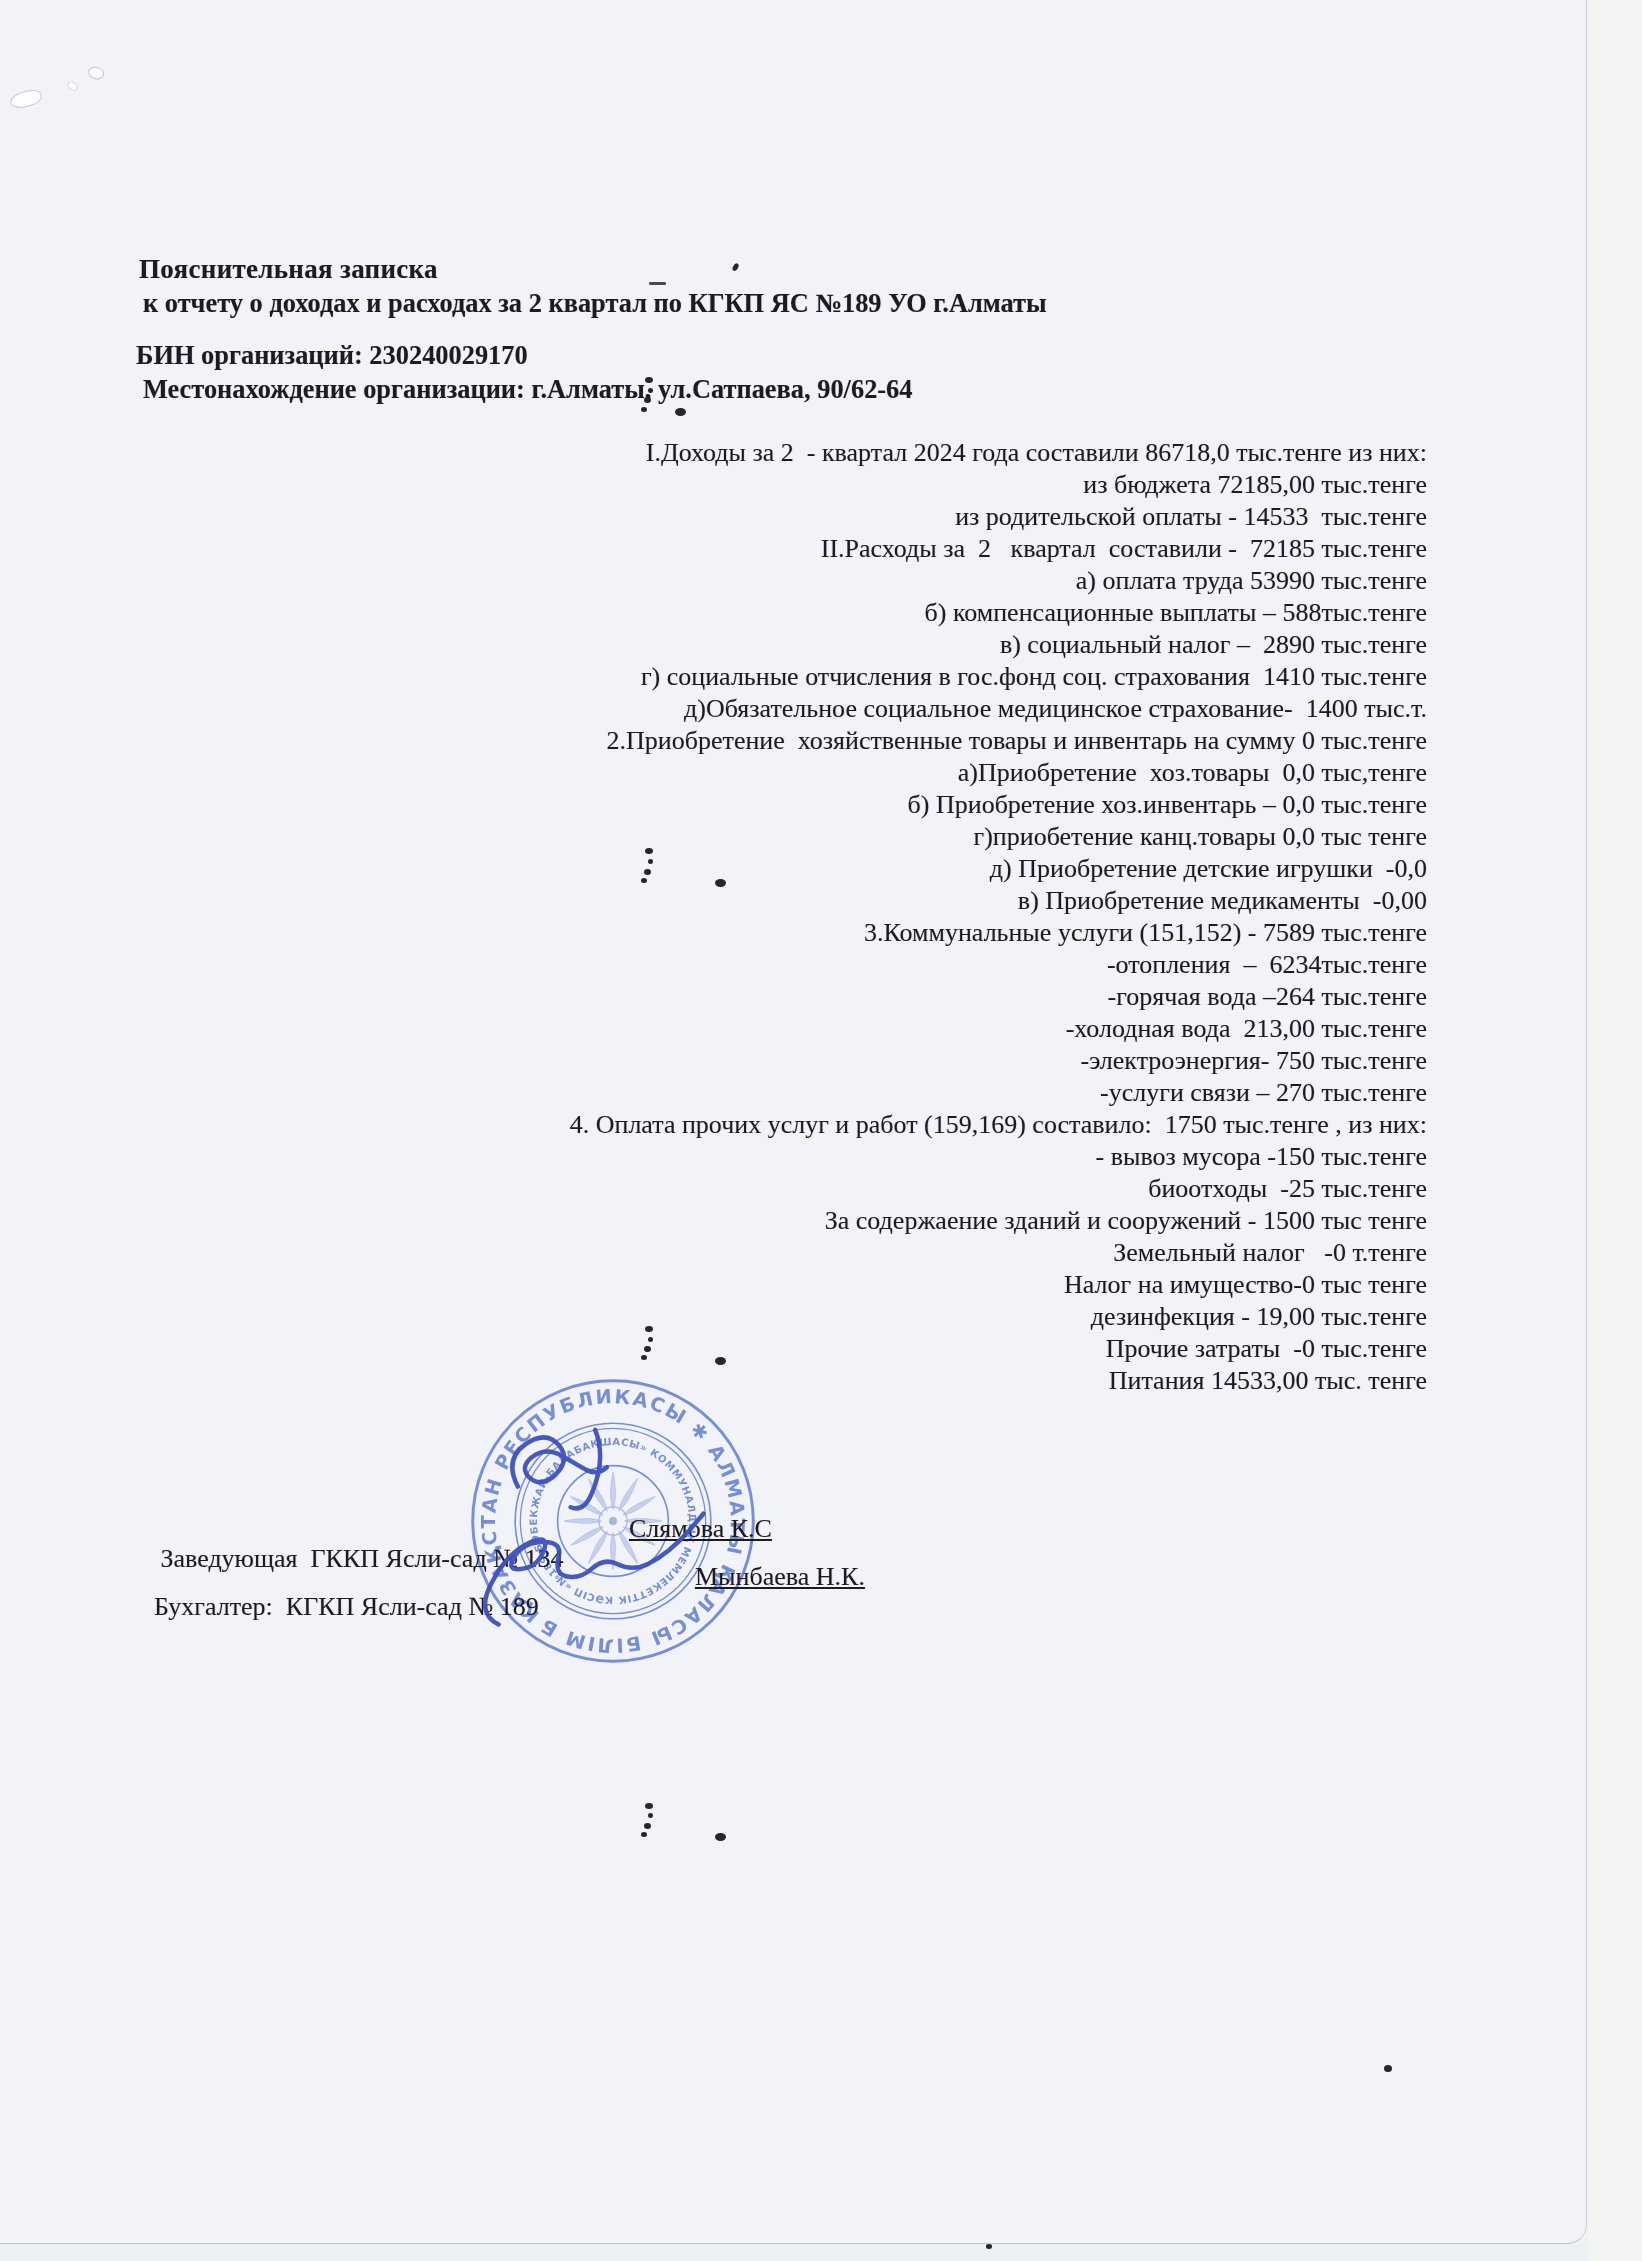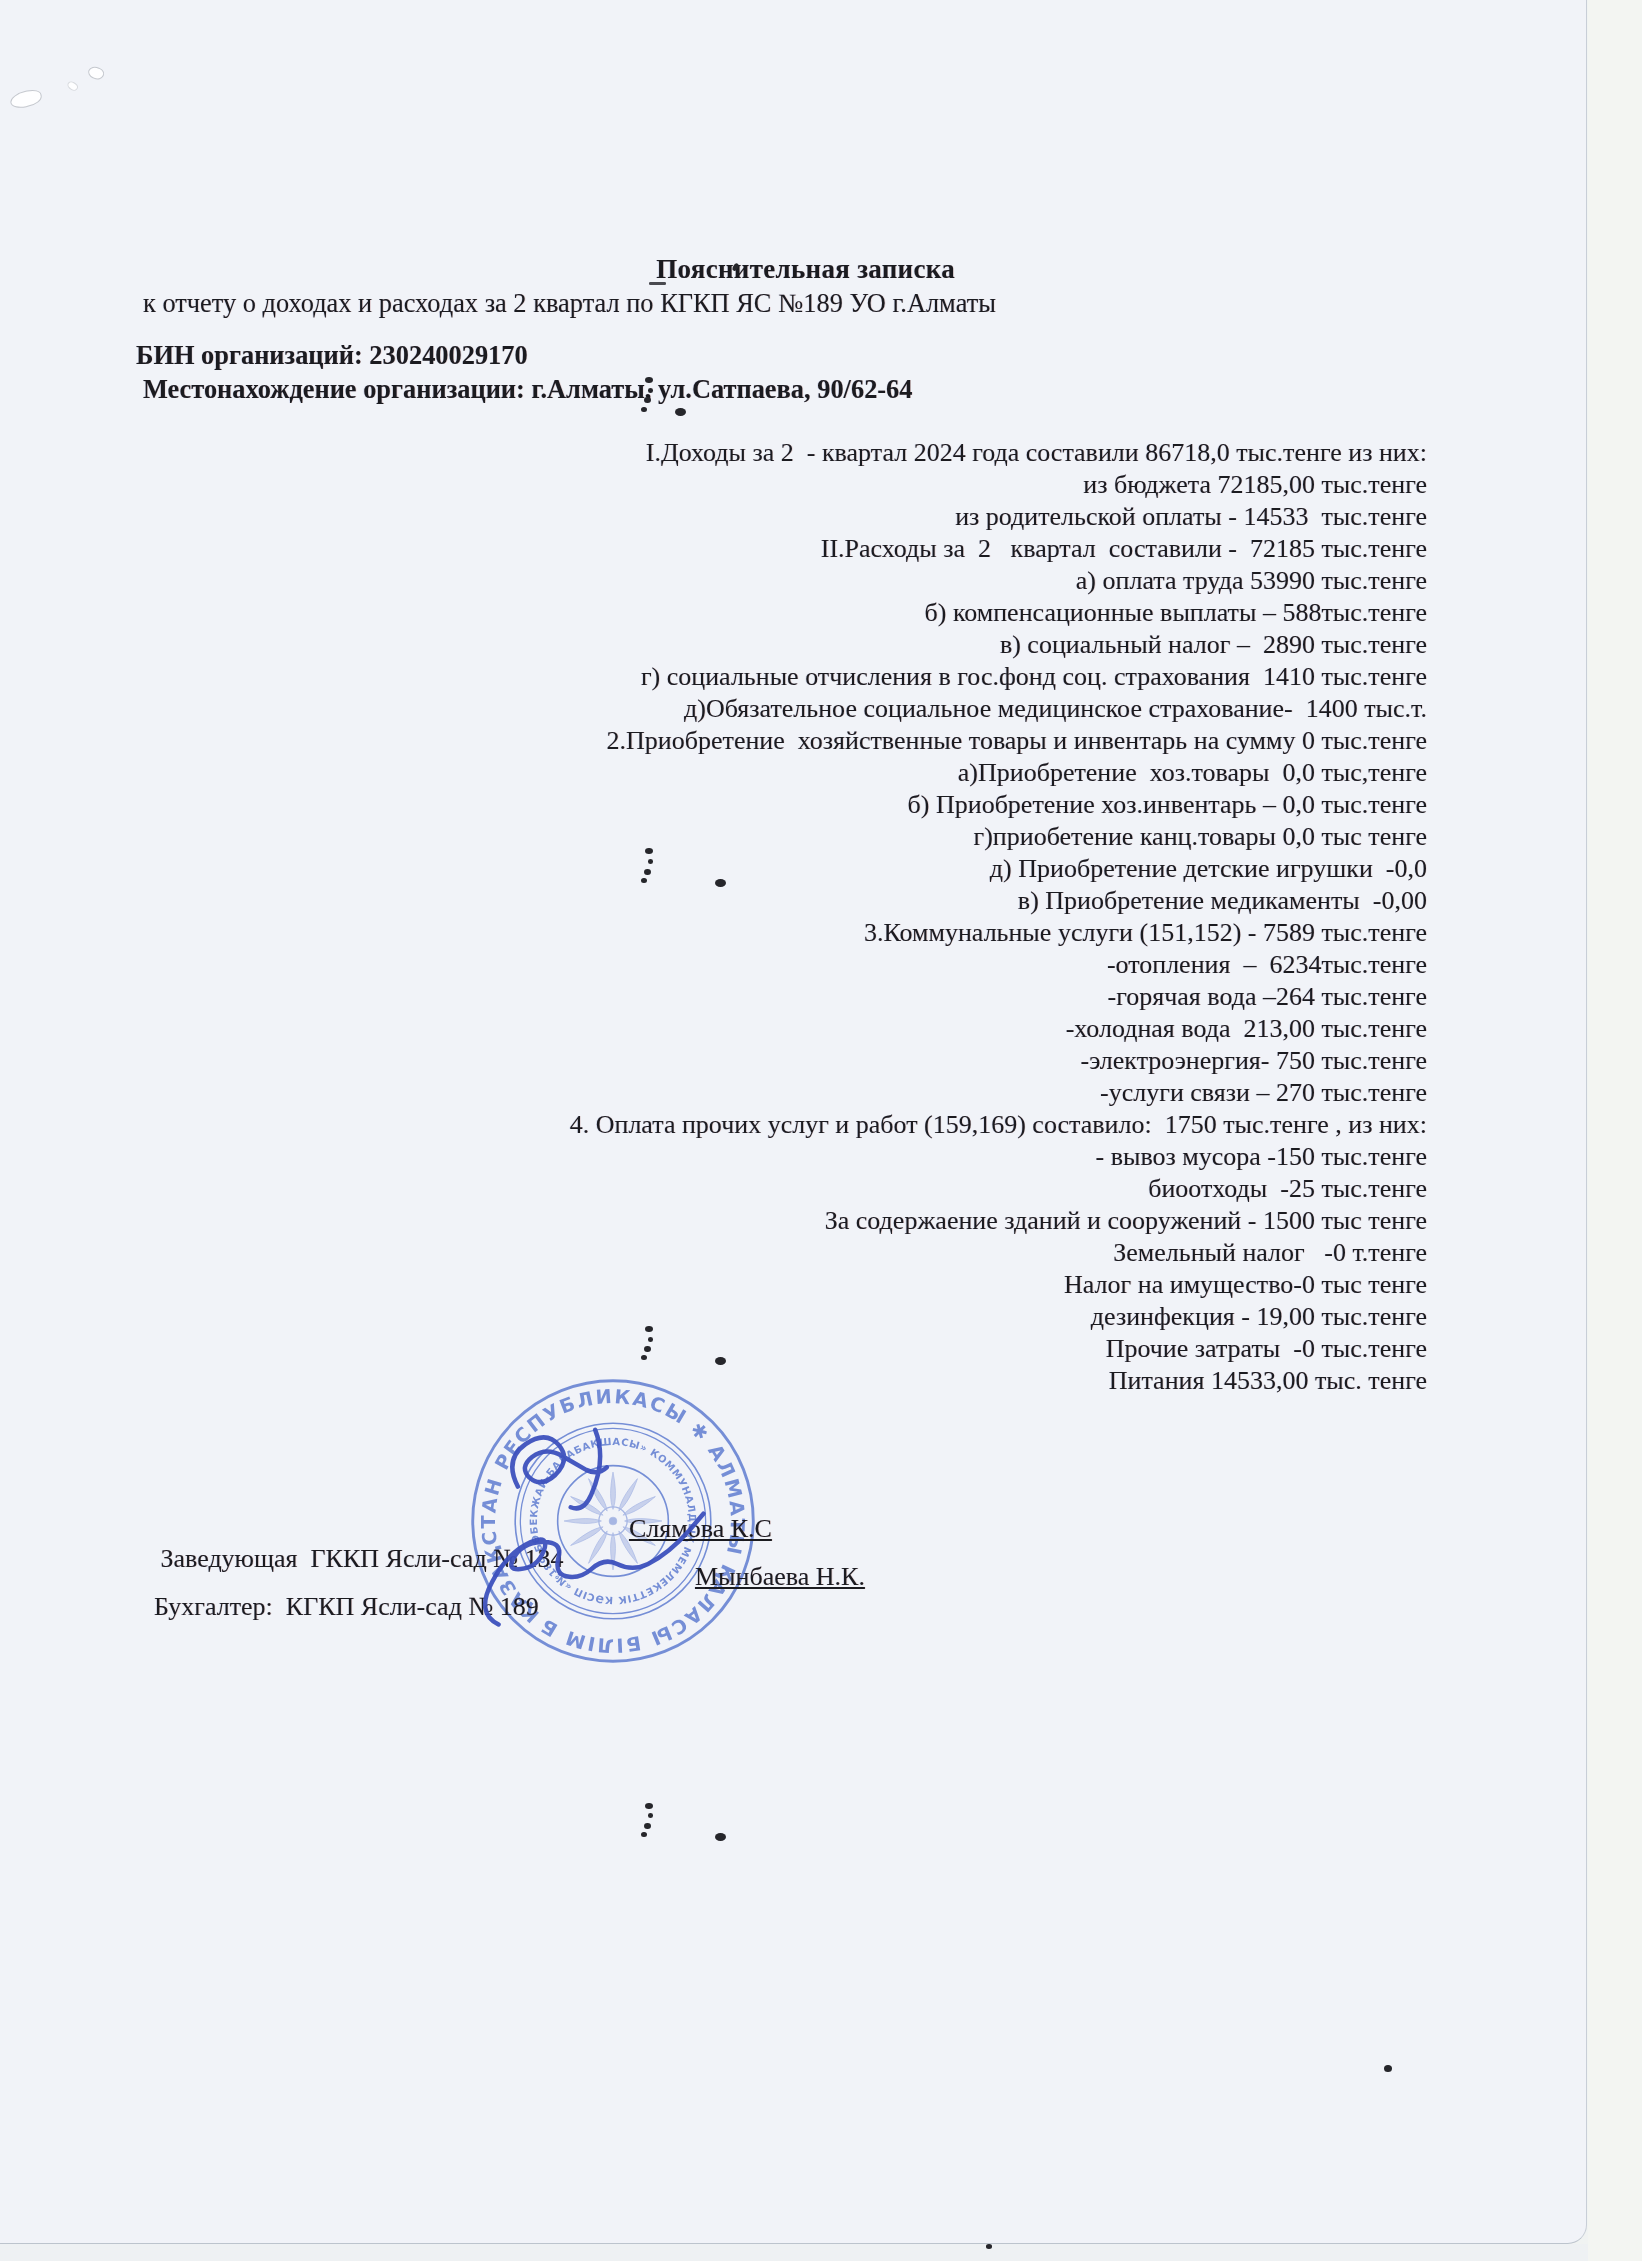--- a/index.html
+++ b/index.html
@@ -16,26 +16,26 @@
     border-bottom-right-radius:19.3px;
   }
   .outside-right{position:absolute;left:1588px;top:0;width:55px;height:2261px;background:#f3f5f2;}
   .outside-bottom{position:absolute;left:0;top:2244px;width:1588px;height:17px;background:#eef1f3;}
 
   .ink{color:var(--ink,#1b1b20);}
   .scan-text{
     text-shadow:0.6px 0 0 rgba(175,60,45,.18), -0.6px 0 0 rgba(45,75,170,.16);
   }
   .title{
-    position:absolute;left:139px;top:254px;width:816px;text-align:right;
+    position:absolute;left:139px;top:254px;width:816px;text-align:left;
     font-size:27px;font-weight:bold;letter-spacing:0.3px;
   }
   .subtitle{
     position:absolute;left:143px;top:288px;
-    font-size:26.4px;font-weight:normal;white-space:pre;
+    font-size:26.4px;font-weight:bold;white-space:pre;
   }
   .bin{
     position:absolute;left:136px;top:340px;
     font-size:26.4px;font-weight:bold;white-space:pre;
   }
   .loc{
     position:absolute;left:143px;top:374px;
     font-size:26.4px;font-weight:bold;white-space:pre;
   }
   .body-lines{

